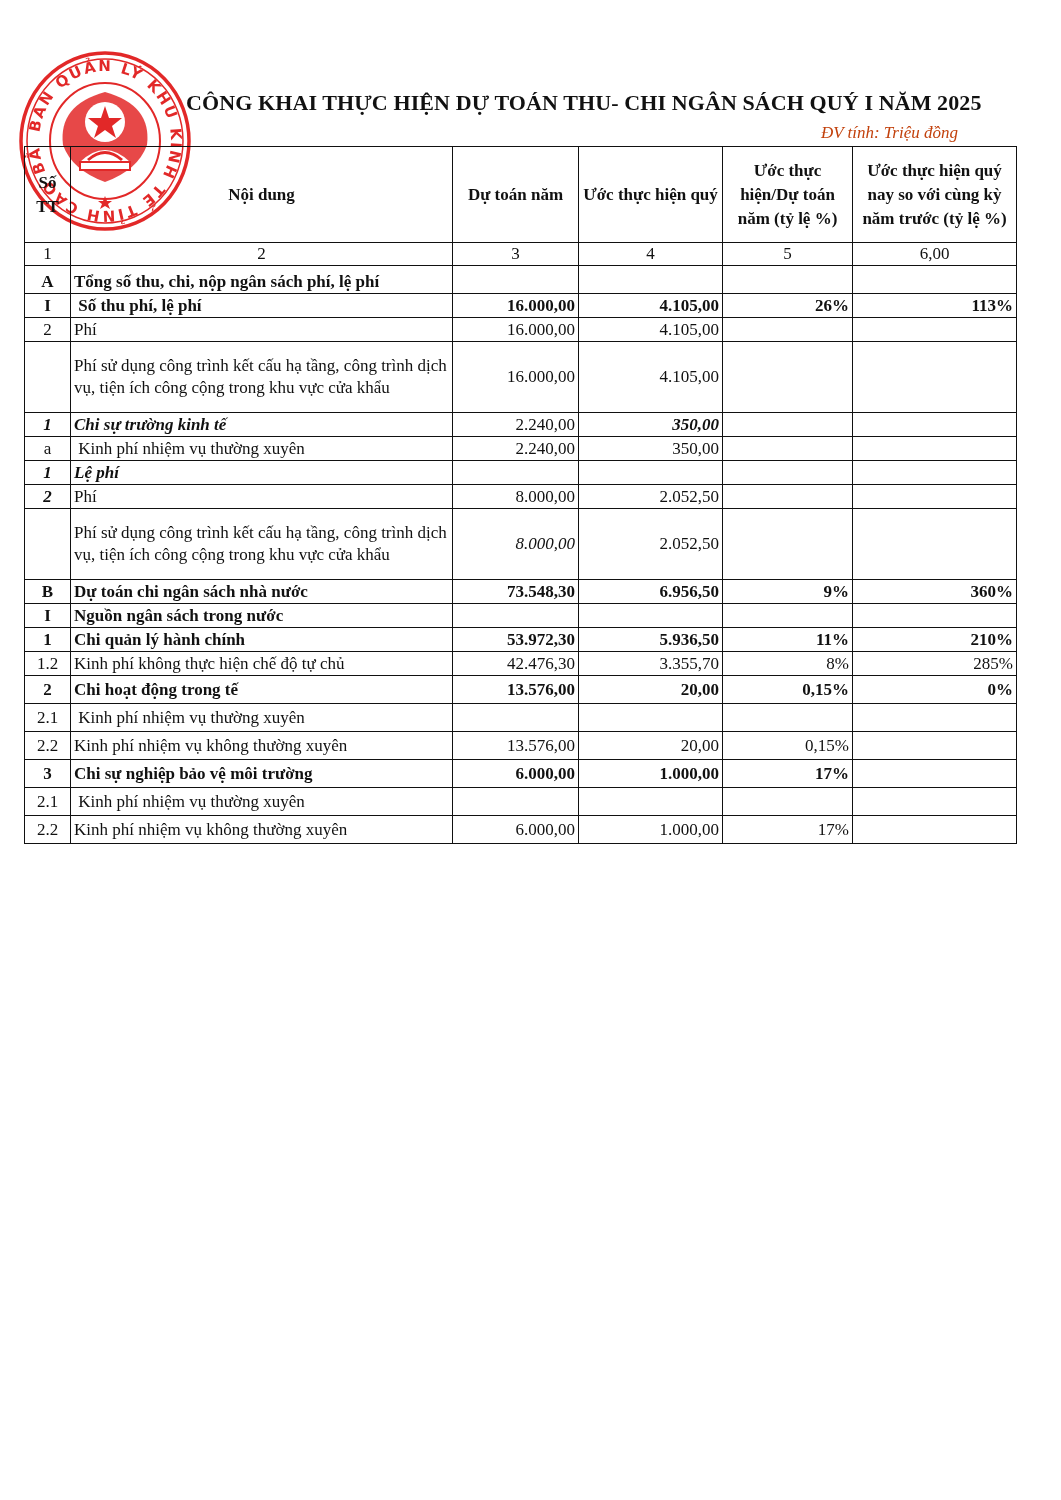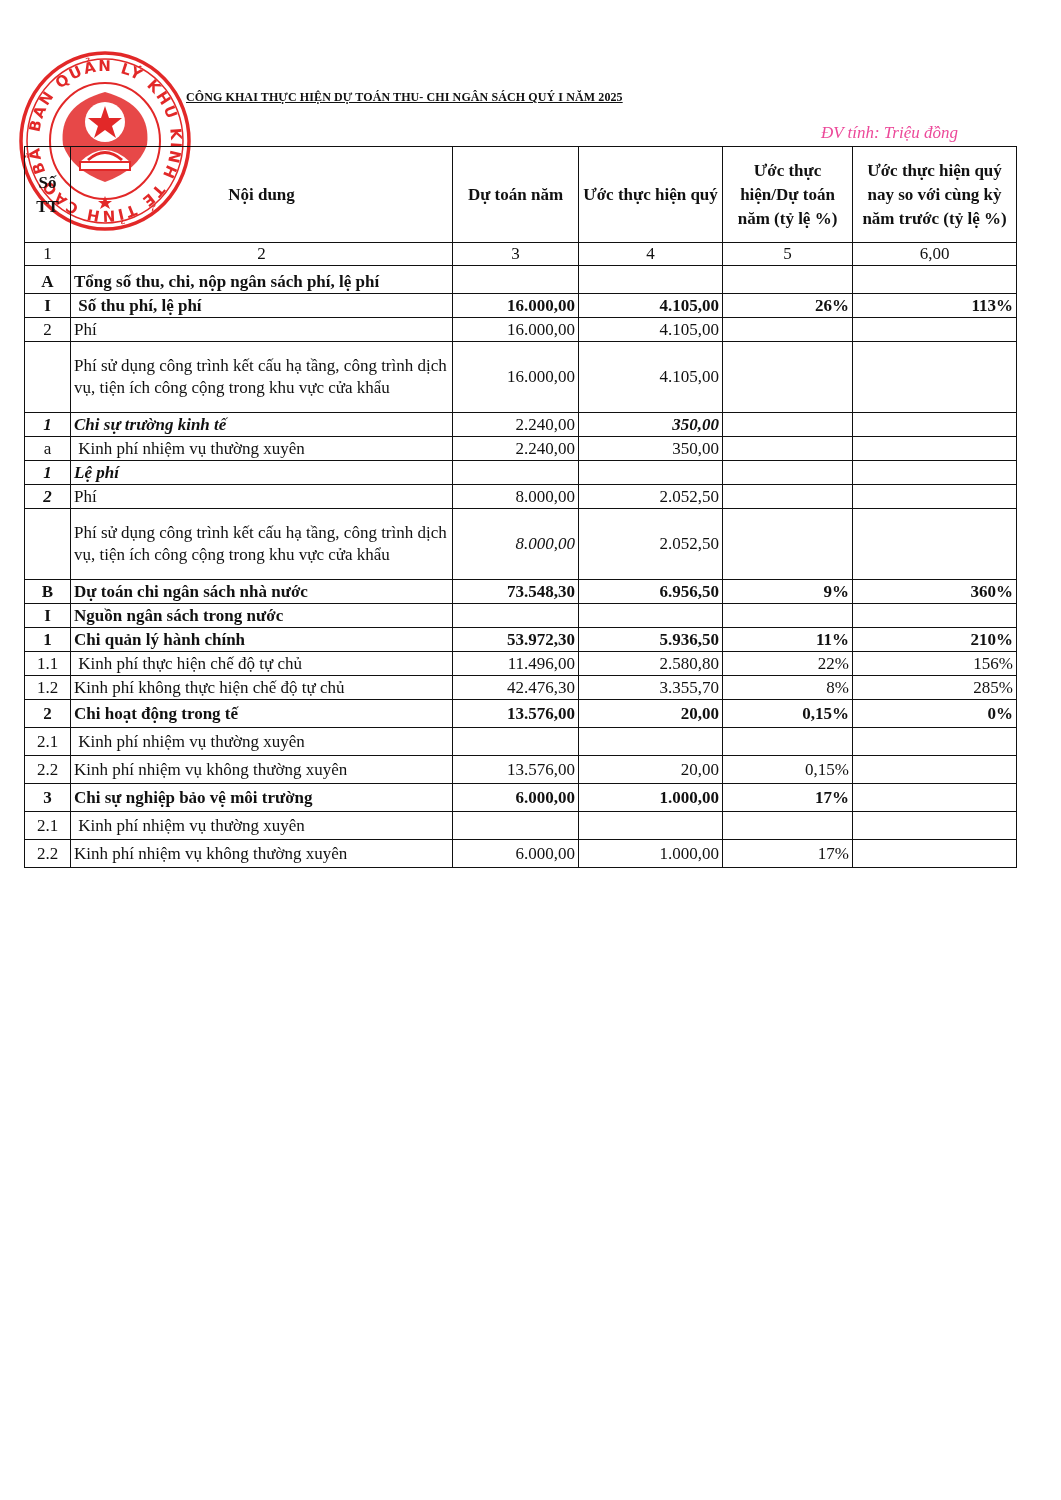--- a/index.html
+++ b/index.html
@@ -1,19 +1,19 @@
 <!DOCTYPE html>
 <html><head>
 <meta charset="utf-8">
 <style>
   html, body { margin:0; padding:0; background:#ffffff; }
   body { width:1061px; height:1500px; position:relative; overflow:hidden;
          font-family:"Liberation Serif", "DejaVu Serif", serif; color:#111; }
-  .title { position:absolute; left:186px; top:90px; font-size:12px; font-weight:bold; letter-spacing:0.1px;text-decoration:underline; }
-  .unit { position:absolute; right:103px; top:123px; font-size:17px; font-style:italic; color:#ec4899; }
+  .title { position:absolute; left:186px; top:90px; font-size:22px; font-weight:bold; letter-spacing:0.1px; }
+  .unit { position:absolute; right:103px; top:123px; font-size:17px; font-style:italic; color:#c2410c; }
   table.budget { position:absolute; left:24px; top:146px; border-collapse:collapse; table-layout:fixed; width:992px; }
   table.budget td, table.budget th { border:1.6px solid #111; padding:0 3px; font-size:17px; line-height:22px; vertical-align:middle; }
   table.budget th { font-weight:bold; text-align:center; font-size:17px; line-height:24px; }
   .c-stt { text-align:center; }
   .c-num { text-align:right; }
   .b { font-weight:bold; }
   .i { font-style:italic; }
   .bi { font-weight:bold; font-style:italic; }
   tr.hdr th { height:95px; }
   tr.idx td { height:22px; text-align:center; }
@@ -180,28 +180,20 @@
 
     <tr class="r24">
       <td class="c-stt b">1</td>
       <td class="b">Chi quản lý hành chính</td>
       <td class="c-num b">53.972,30</td>
       <td class="c-num b">5.936,50</td>
       <td class="c-num b">11%</td>
       <td class="c-num b">210%</td>
     </tr>
 
-    <tr class="r24">
-      <td class="c-stt">1.1</td>
-      <td style="white-space:pre"> Kinh phí thực hiện chế độ tự chủ</td>
-      <td class="c-num">11.496,00</td>
-      <td class="c-num">2.580,80</td>
-      <td class="c-num">22%</td>
-      <td class="c-num">156%</td>
-    </tr>
 
     <tr class="r24">
       <td class="c-stt">1.2</td>
       <td>Kinh phí không thực hiện chế độ tự chủ</td>
       <td class="c-num">42.476,30</td>
       <td class="c-num">3.355,70</td>
       <td class="c-num">8%</td>
       <td class="c-num">285%</td>
     </tr>
 

